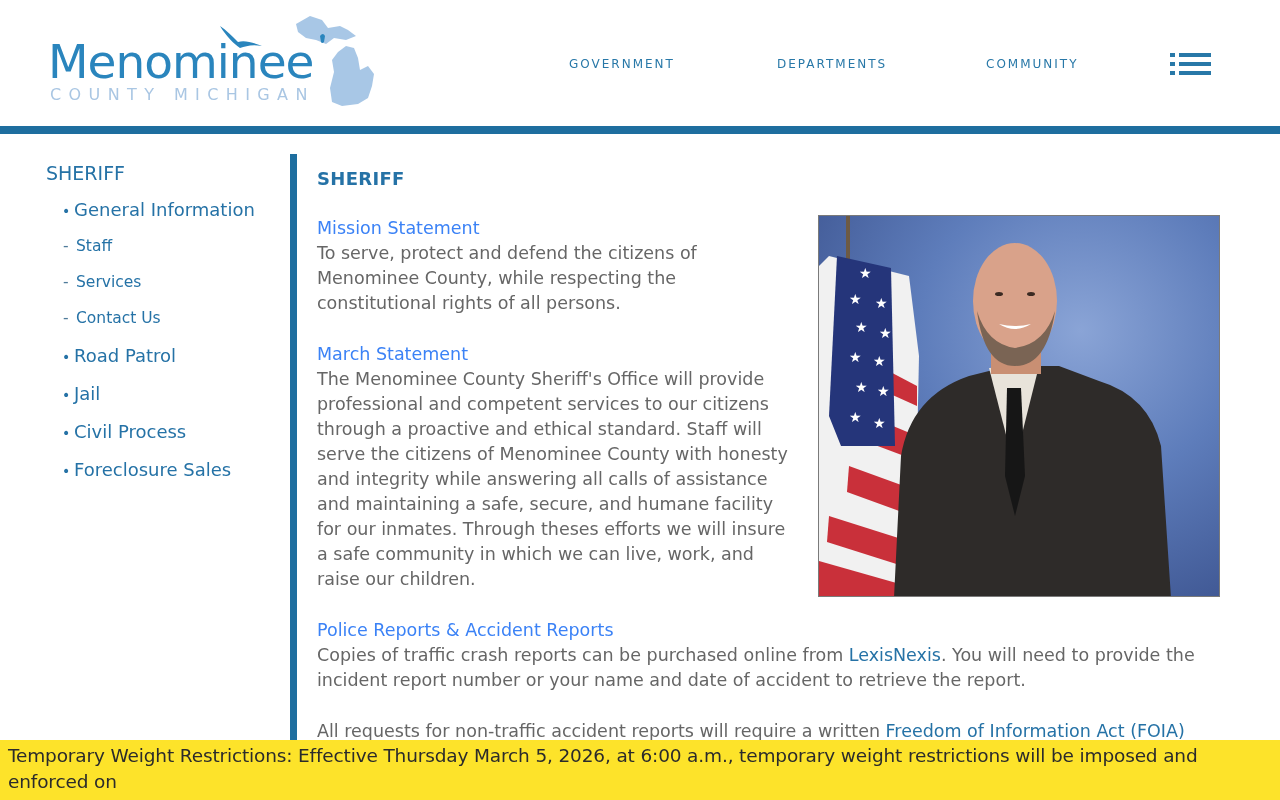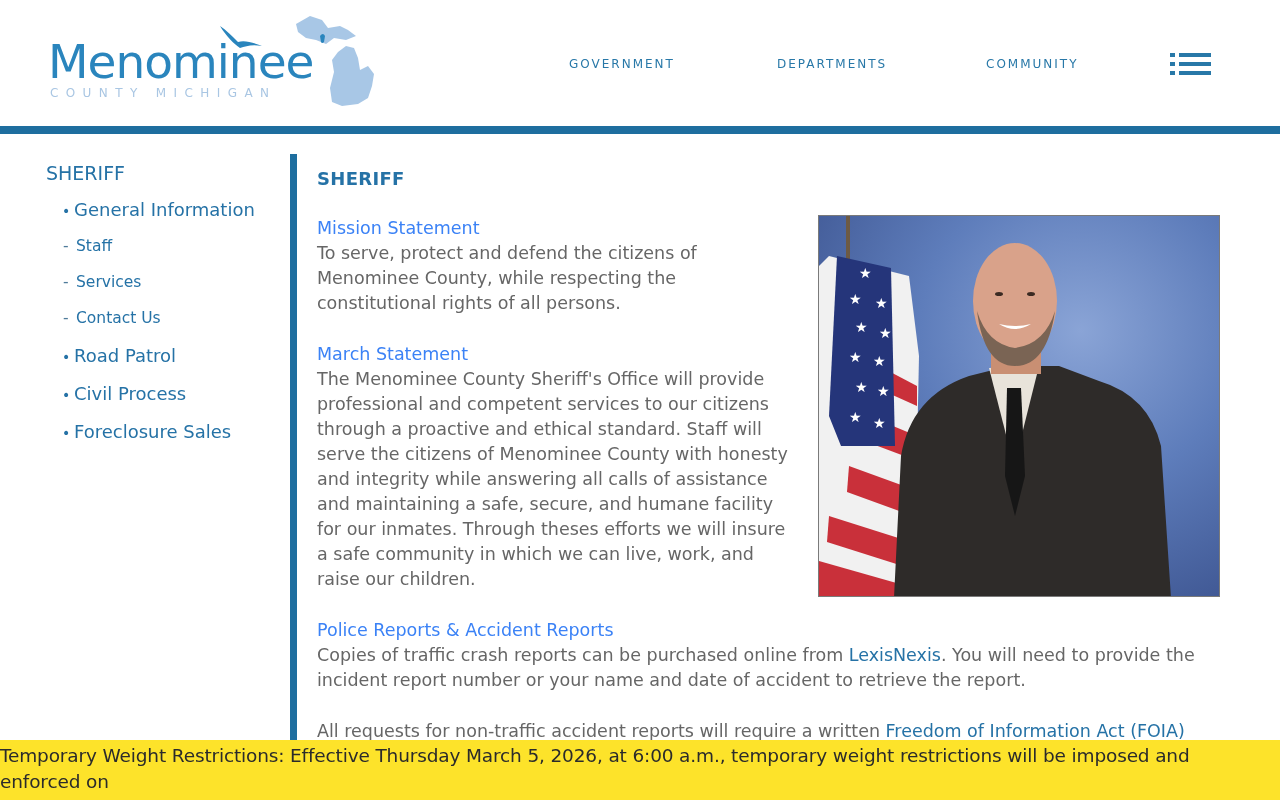--- a/index.html
+++ b/index.html
@@ -3,21 +3,21 @@
 <meta charset="utf-8">
 <style>
   * { box-sizing: border-box; margin: 0; padding: 0; }
   html, body { width: 1280px; height: 800px; overflow: hidden; background: #ffffff; }
   body { font-family: "DejaVu Sans", "Liberation Sans", sans-serif; color: #5f5f5f; position: relative; }
 
   
   .header { position: absolute; left: 0; top: 0; width: 1280px; height: 126px; background: #fff; }
   .logo { position: absolute; left: 48px; top: 14px; width: 340px; height: 96px; text-decoration: underline; }
   .logo-word { position: absolute; left: 0; top: 24px; font-family: "DejaVu Sans", sans-serif; font-size: 47px; color: #2a85bd; letter-spacing: -1px; line-height: 1; font-weight: 500; }
-  .logo-sub { position: absolute; left: 2px; top: 73px; font-family: "DejaVu Sans", sans-serif; font-size: 12px; color: #a9c6e3; letter-spacing: 7.4px; line-height: 1; }
+  .logo-sub { position: absolute; left: 2px; top: 73px; font-family: "DejaVu Sans", sans-serif; font-size: 16px; color: #a9c6e3; letter-spacing: 7.4px; line-height: 1; }
   .logo-map { position: absolute; left: 240px; top: 0; width: 100px; height: 95px; }
   .logo-bird { position: absolute; left: 170px; top: 10px; width: 46px; height: 28px; }
 
   .nav { position: absolute; top: 52px; left: 0; width: 1280px; height: 24px; }
   .nav-item { position: absolute; top: 0; font-family: "DejaVu Sans", sans-serif; font-size: 12px; letter-spacing: 2px; color: #2878a8; text-decoration: none; line-height: 24px; }
   .nav-gov { left: 569px; }
   .nav-dep { left: 777px; }
   .nav-com { left: 986px; }
   .menu-btn { position: absolute; left: 1170px; top: 53px; width: 41px; height: 22px; cursor: pointer; }
 
@@ -41,21 +41,21 @@
   .mission { position: absolute; left: 317px; top: 216px; width: 490px; }
   .vision { position: absolute; left: 317px; top: 342px; width: 490px; }
   .reports { position: absolute; left: 317px; top: 618px; width: 905px; }
   .foia { position: absolute; left: 317px; top: 719px; width: 905px; white-space: nowrap; }
   a.inline-link { color: #2572a6; text-decoration: none; }
 
   .photo { position: absolute; left: 818px; top: 215px; width: 402px; height: 382px; border: 1px solid #7a7a7a; overflow: hidden;
     background: radial-gradient(ellipse at 70% 30%, #7d9ad0 0%, #6483bf 35%, #4b66a3 70%, #3e5690 100%); }
 
   
-  .alert { position: absolute; left: 0; top: 740px; width: 1280px; height: 60px; background: #fde32a; padding: 3px 6px 0 0; }
+  .alert { position: absolute; left: 0; top: 740px; width: 1280px; height: 60px; background: #fde32a; padding: 3px 6px 0 8px; }
   .alert-text { font-size: 18.5px; color: #2b2b2b; line-height: 26px; letter-spacing: -0.15px; }
   .alert-link { color: #2a6f84; text-decoration: none; }
 </style>
 </head>
 <body>
 
 <div class="header">
   <a class="logo">
     <svg class="logo-map" viewBox="0 0 100 95">
       <path d="M8 10 L22 2 L34 6 L40 14 L52 12 L60 16 L68 22 L58 26 L46 24 L38 30 L28 26 L18 24 L10 18 Z" fill="#a8c7e6"></path>
@@ -97,20 +97,23 @@
     <span class="dash">-</span><span>Staff</span>
   </a>
   <a class="side-sub">
     <span class="dash">-</span><span>Services</span>
   </a>
   <a class="side-sub">
     <span class="dash">-</span><span>Contact Us</span>
   </a>
   <a class="side-item">
     <span class="bullet">•</span><span>Road Patrol</span>
+  </a>
+  <a class="side-item">
+    <span class="bullet">•</span><span>Jail</span>
   </a>
   <a class="side-item">
     <span class="bullet">•</span><span>Civil Process</span>
   </a>
   <a class="side-item">
     <span class="bullet">•</span><span>Foreclosure Sales</span>
   </a>
 </aside>
 
 <div class="content-rule"></div>

